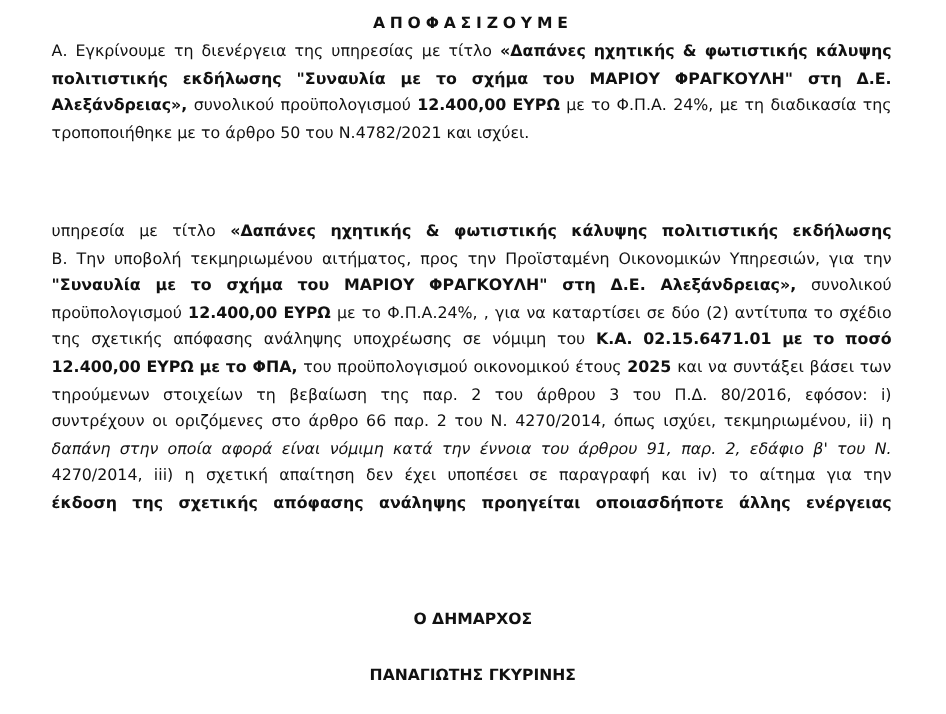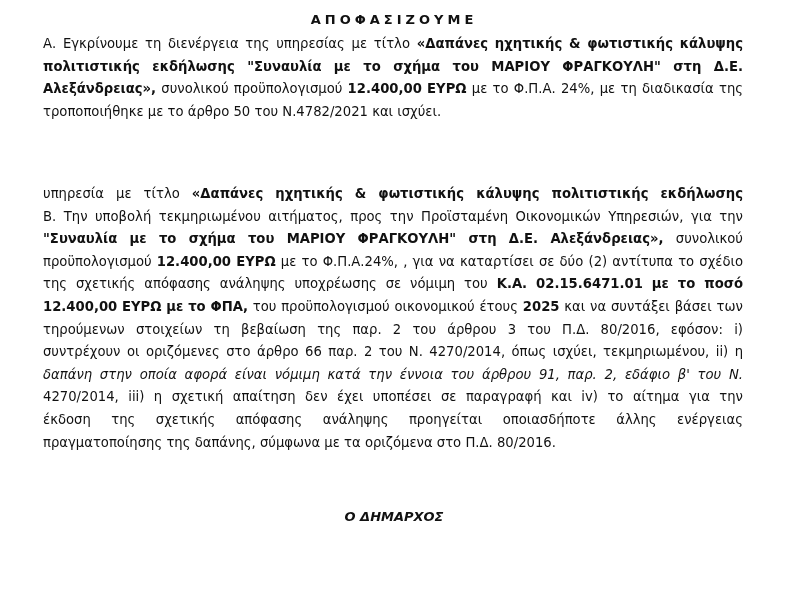--- a/index.html
+++ b/index.html
@@ -24,21 +24,21 @@
     white-space: nowrap; height: 22.6px; overflow: visible;
   }
   .line.last { text-align-last: left; }
   .line span { white-space: pre; }
   .b { font-weight: bold; }
   .u { }
   #para-a { top: 33px; }
   #para-b { top: 183px; }
   .sig {
     position: absolute; left: 0; width: 788px; text-align: center;
-    font-weight: bold; font-size: 13px; font-style: italic;
+    font-weight: bold; font-size: 13px;
   }
   #sig-title { top: 509px; }
   #sig-name { top: 556px; }
 </style>
 </head>
 <body>
 
 <div class="page">
   <div class="heading">ΑΠΟΦΑΣΙΖΟΥΜΕ</div>
 
@@ -53,18 +53,18 @@
       <div class="line" style="white-space: normal;"><span>υπηρεσία</span> <span>με</span> <span>τίτλο</span> <span class="b">«Δαπάνες</span> <span class="b">ηχητικής</span> <span class="b">&amp;</span> <span class="b">φωτιστικής</span> <span class="b">κάλυψης</span> <span class="b">πολιτιστικής</span> <span class="b">εκδήλωσης</span></div>
       <div class="line" style="white-space: normal;"><span>Β.</span> <span class="u">Την</span> <span class="u">υποβολή</span> <span class="u">τεκμηριωμένου</span> <span class="u">αιτήματος</span><span>,</span> <span>προς</span> <span>την</span> <span>Προϊσταμένη</span> <span>Οικονομικών</span> <span>Υπηρεσιών,</span> <span>για</span> <span>την</span></div>
       <div class="line" style="white-space: normal;"><span class="b">"Συναυλία</span> <span class="b">με</span> <span class="b">το</span> <span class="b">σχήμα</span> <span class="b">του</span> <span class="b">ΜΑΡΙΟΥ</span> <span class="b">ΦΡΑΓΚΟΥΛΗ"</span> <span class="b">στη</span> <span class="b">Δ.Ε.</span> <span class="b">Αλεξάνδρειας»,</span> <span>συνολικού</span></div>
       <div class="line" style="white-space: normal;"><span>προϋπολογισμού</span> <span class="b u">12.400,00</span> <span class="b u">ΕΥΡΩ</span> <span>με</span> <span>το</span> <span>Φ.Π.Α.24%,</span> <span>,</span> <span>για</span> <span>να</span> <span>καταρτίσει</span> <span>σε</span> <span>δύο</span> <span>(2)</span> <span>αντίτυπα</span> <span>το</span> <span>σχέδιο</span></div>
       <div class="line" style="white-space: normal;"><span>της</span> <span>σχετικής</span> <span>απόφασης</span> <span>ανάληψης</span> <span>υποχρέωσης</span> <span>σε</span> <span>νόμιμη</span> <span>του</span> <span class="b">Κ.Α.</span> <span class="b u">02.15.6471.01</span> <span class="b">με</span> <span class="b">το</span> <span class="b">ποσό</span></div>
       <div class="line" style="white-space: normal;"><span class="b u">12.400,00</span> <span class="b u">ΕΥΡΩ</span> <span class="b">με</span> <span class="b">το</span> <span class="b">ΦΠΑ,</span> <span>του</span> <span>προϋπολογισμού</span> <span>οικονομικού</span> <span>έτους</span> <span class="b">2025</span> <span>και</span> <span>να</span> <span>συντάξει</span> <span>βάσει</span> <span>των</span></div>
       <div class="line" style="white-space: normal;"><span>τηρούμενων</span> <span>στοιχείων</span> <span>τη</span> <span>βεβαίωση</span> <span>της</span> <span>παρ.</span> <span>2</span> <span>του</span> <span>άρθρου</span> <span>3</span> <span>του</span> <span>Π.Δ.</span> <span>80/2016,</span> <span>εφόσον:</span> <span>i)</span></div>
       <div class="line" style="white-space: normal;"><span>συντρέχουν</span> <span>οι</span> <span>οριζόμενες</span> <span>στο</span> <span>άρθρο</span> <span>66</span> <span>παρ.</span> <span>2</span> <span>του</span> <span>Ν.</span> <span>4270/2014,</span> <span>όπως</span> <span>ισχύει,</span> <span>τεκμηριωμένου,</span> <span>ii)</span> <span>η</span></div>
       <div class="line" style="white-space: normal; font-style: italic;"><span>δαπάνη</span> <span>στην</span> <span>οποία</span> <span>αφορά</span> <span>είναι</span> <span>νόμιμη</span> <span>κατά</span> <span>την</span> <span>έννοια</span> <span>του</span> <span>άρθρου</span> <span>91,</span> <span>παρ.</span> <span>2,</span> <span>εδάφιο</span> <span>β'</span> <span>του</span> <span>Ν.</span></div>
       <div class="line" style="white-space: normal;"><span>4270/2014,</span> <span>iii)</span> <span>η</span> <span>σχετική</span> <span>απαίτηση</span> <span>δεν</span> <span>έχει</span> <span>υποπέσει</span> <span>σε</span> <span>παραγραφή</span> <span>και</span> <span>iv)</span> <span>το</span> <span>αίτημα</span> <span>για</span> <span>την</span></div>
-      <div class="line" style="white-space: normal;"><span>έκδοση</span> <span>της</span> <span>σχετικής</span> <span>απόφασης</span> <span>ανάληψης</span> <span>προηγείται</span> <span>οποιασδήποτε</span> <span>άλλης</span> <span>ενέργειας</span></div>
-      <div class="line last" style="white-space: normal;"><span>πραγματοποίησης</span> <span>της</span> <span>δαπάνης,</span> <span>σύμφωνα</span> <span>με</span> <span>τα</span> <span>οριζόμενα</span> <span>στο</span> <span>Π.Δ.</span> <span>80/2016.</span></div>
+      <div class="line" style="white-space: normal; font-weight: bold;"><span>έκδοση</span> <span>της</span> <span>σχετικής</span> <span>απόφασης</span> <span>ανάληψης</span> <span>προηγείται</span> <span>οποιασδήποτε</span> <span>άλλης</span> <span>ενέργειας</span></div>
     </div>
 
   <div class="sig" id="sig-title">Ο ΔΗΜΑΡΧΟΣ</div>
+  <div class="sig" id="sig-name">ΠΑΝΑΓΙΩΤΗΣ ΓΚΥΡΙΝΗΣ</div>
 </div>
 
 </body></html>

